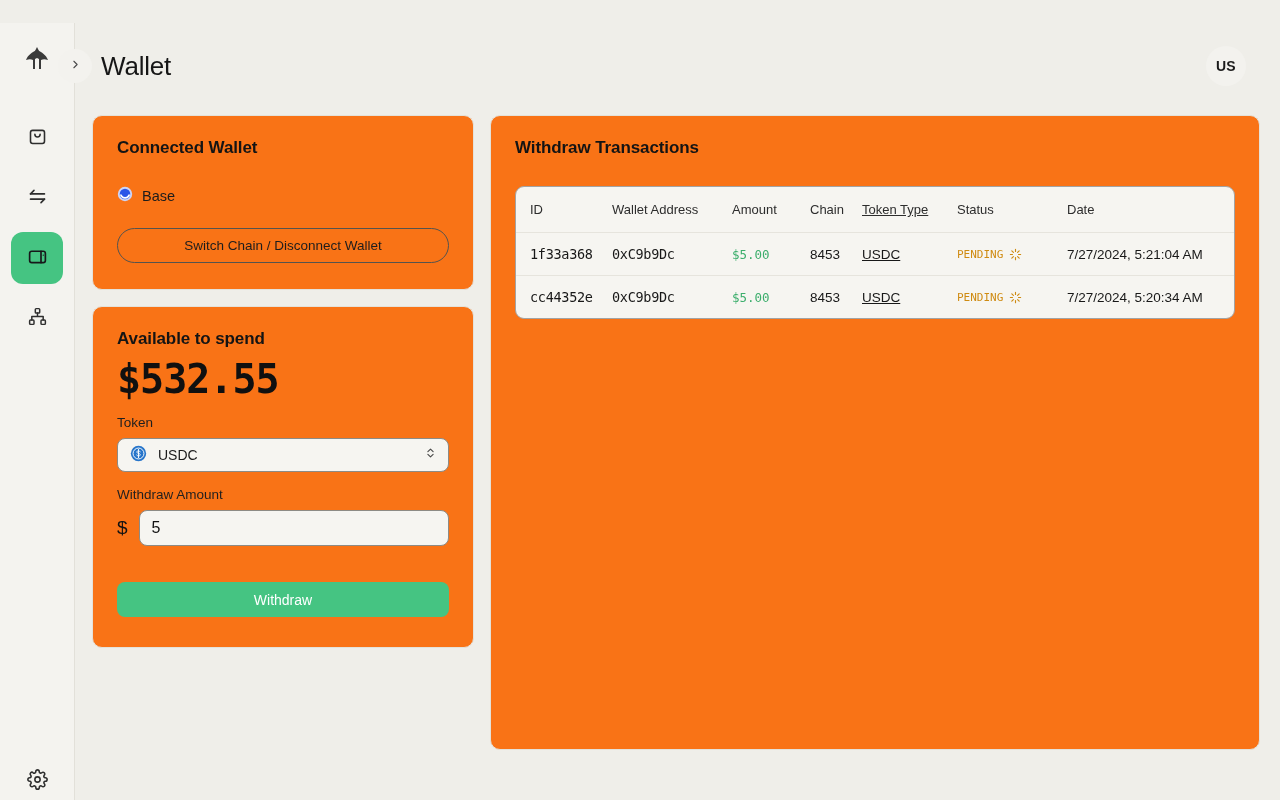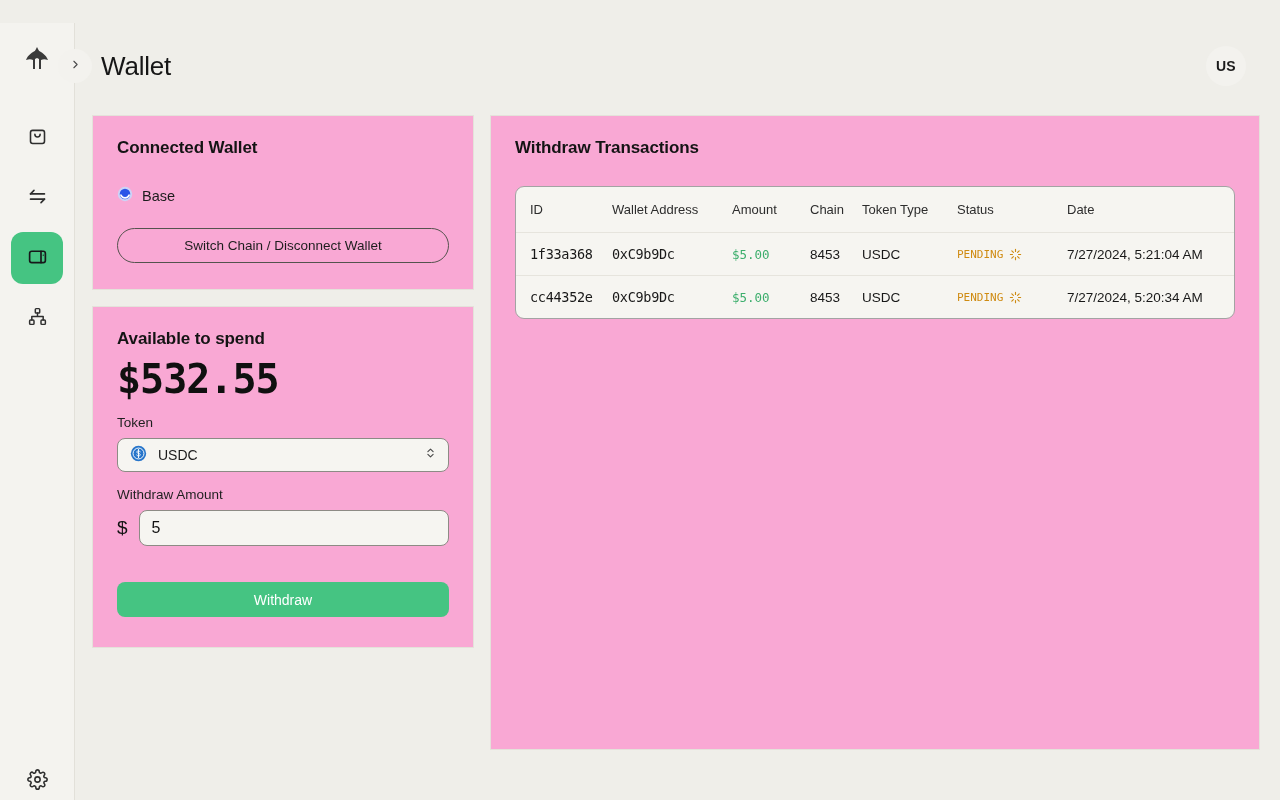--- a/index.html
+++ b/index.html
@@ -147,23 +147,23 @@
 
   .left-col {
     width: 382px;
     flex: 0 0 382px;
     display: flex;
     flex-direction: column;
     gap: 16px;
   }
 
   .card {
-    background: #f9a8d4;
+    background: #f97316;
     border: 1px solid #e4e2da;
-    border-radius: 0;
+    border-radius: 10px;
   }
 
   .card-title {
     font-size: 17px;
     font-weight: 700;
     letter-spacing: -0.1px;
     color: #141414;
   }
 
   
@@ -307,21 +307,21 @@
     padding: 13px 0 13px 0;
     border-bottom: 1px solid #e6e4dd;
     white-space: nowrap;
   }
   tbody tr:last-child td { border-bottom: none; }
 
   th:nth-child(1), td:nth-child(1) { padding-left: 14px; width: 96px; }
   th:nth-child(2), td:nth-child(2) { width: 120px; }
   th:nth-child(3), td:nth-child(3) { width: 78px; }
   th:nth-child(4), td:nth-child(4) { width: 52px; }
-  th:nth-child(5), td:nth-child(5) { width: 95px; }
+  th:nth-child(5), td:nth-child(5) { width: 95px; text-decoration: underline; }
   th:nth-child(6), td:nth-child(6) { width: 110px; }
 
   .mono { font-family: "DejaVu Sans Mono", "Liberation Mono", monospace; font-size: 13.5px; letter-spacing: -0.3px; }
   .amount-cell { color: #3cae6c; font-family: "DejaVu Sans Mono","Liberation Mono", monospace; font-size: 12.5px; }
   .status-cell {
     color: #cf8b12;
     font-family: "DejaVu Sans Mono","Liberation Mono", monospace;
     font-size: 11px;
     display: flex;
     align-items: center;

